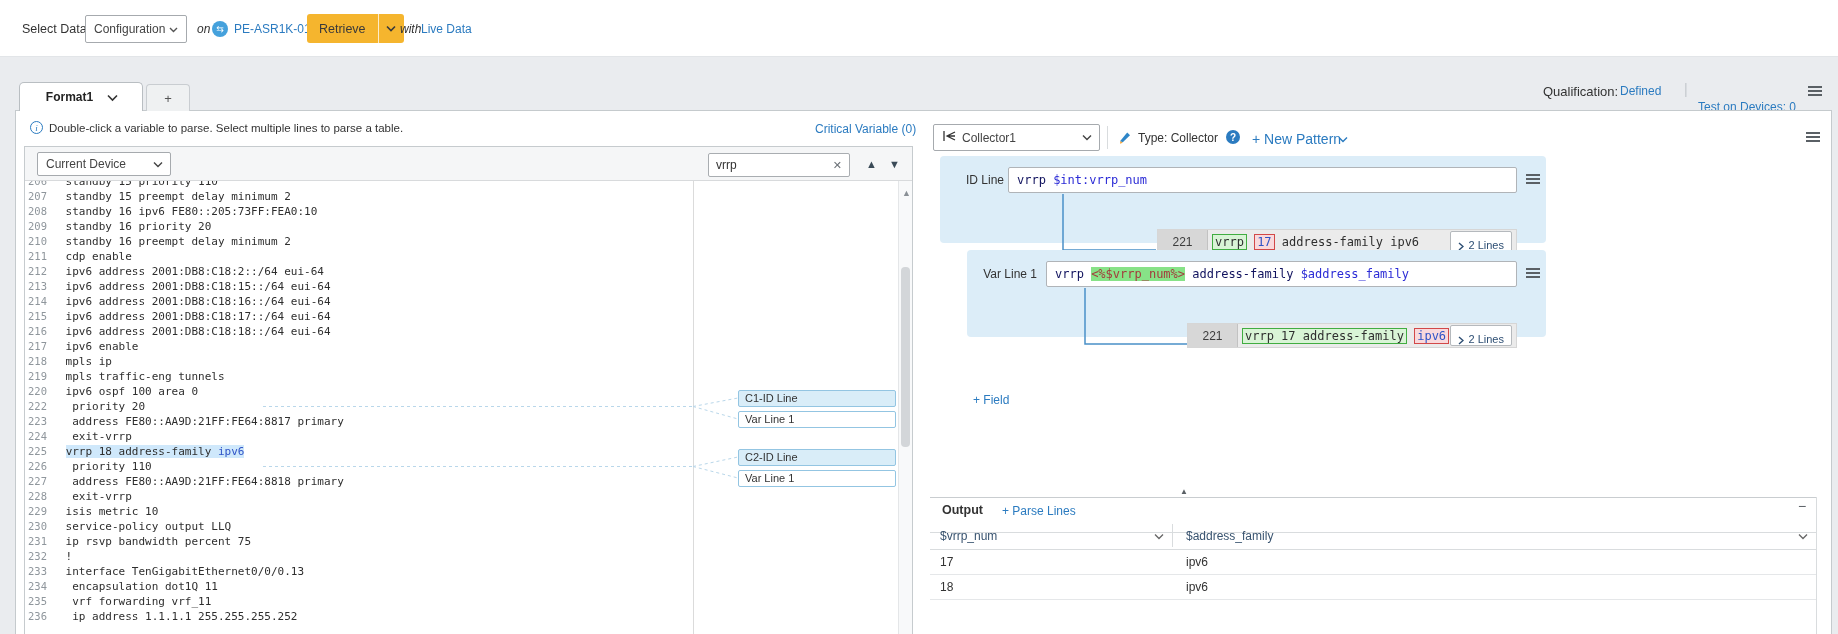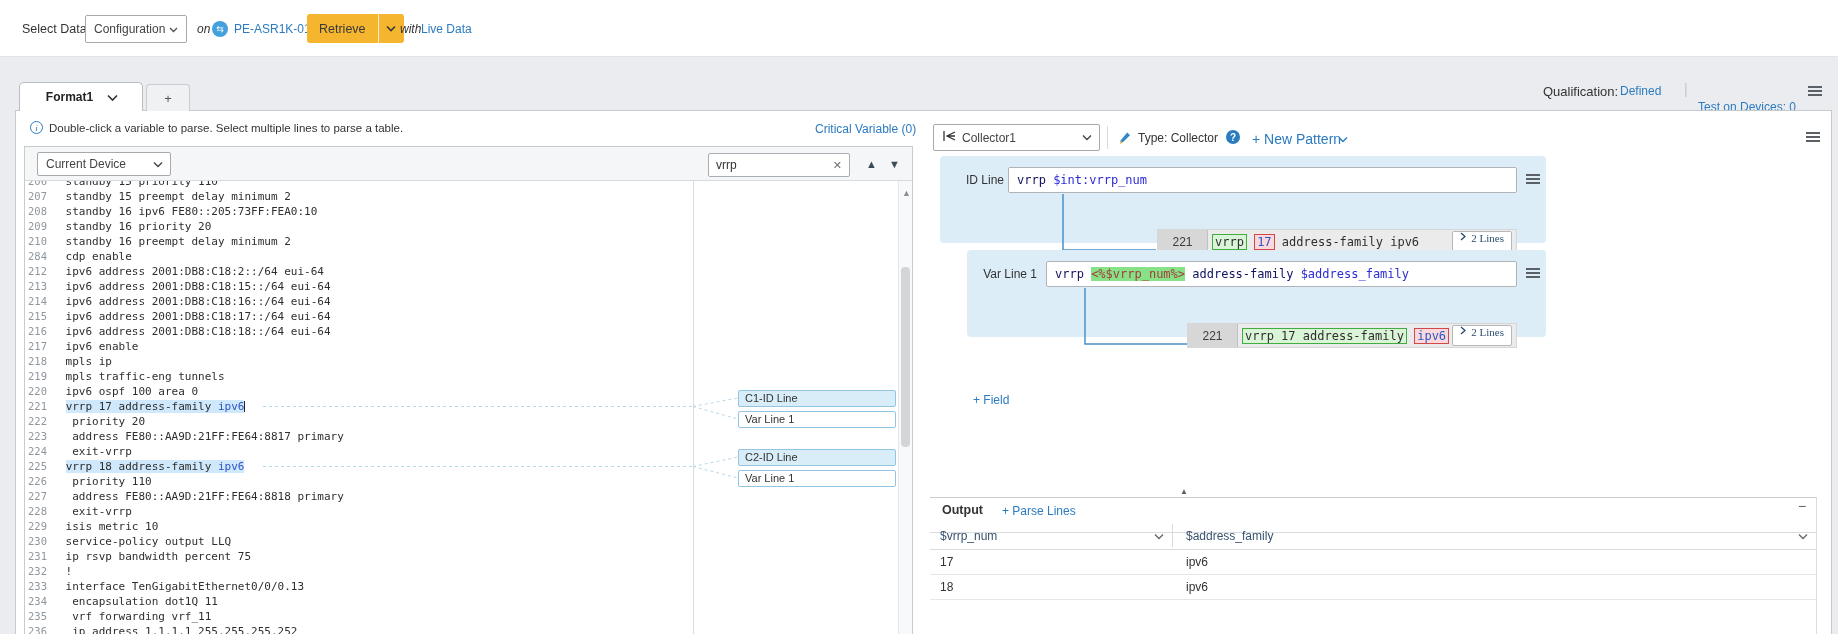--- a/index.html
+++ b/index.html
@@ -72,21 +72,21 @@
   .kw { color:#10125e; }
   .pv { color:#2b2bd6; }
   .gv { background:#87e287; color:#a23c3c; }
   .mrow { display:flex; align-items:center; background:#ebebeb; border:1px solid #d6d6d6; }
   .mnum { width:50px; align-self:stretch; background:#d7d7d7; border-right:1px solid #c2c2c2; color:#3c3c3c;
           font-size:12px; display:flex; align-items:center; justify-content:center; }
   .mtoks { flex:1; padding-left:4px; font-family:"DejaVu Sans Mono", monospace; font-size:12px; color:#2e2e2e; white-space:pre; }
   .mg { background:#d9f4d6; border:1px solid #41ad41; padding:0 2px; }
   .mr { background:#f9d9dc; border:1px solid #d24848; padding:0 2px; }
   .lines-btn { background:#fff; border:1px solid #b5b9bd; border-radius:2px; height:21px; padding:0 7px;
-               font-size:11px; color:#2d4e73; display:flex; align-items:flex-start; gap:5px; margin-right:4px;font-family:Liberation Serif, serif; }
+               font-size:11px; color:#2d4e73; display:flex; align-items:flex-end; gap:5px; margin-right:4px; }
   .qbadge { width:14px; height:14px; border-radius:50%; background:#2b7bc0; color:#fff; font-size:10px; font-weight:700;
             display:flex; align-items:center; justify-content:center; }
 
   
   #output { left:0; top:373px; width:886px; }
   .obr { border-bottom:1px solid #d9dcde; }
   .ohead { font-size:12px; color:#38536f; }
   .ocell { font-size:12px; color:#333; }
   .orow { position:relative; height:25px; border-bottom:1px solid #e5e7e9; }
 </style>
@@ -147,31 +147,30 @@
   <span class="abs lnk" style="left:815px;top:122px;font-size:12px;">Critical Variable (0)</span>
 
   <div id="lpanel" class="abs">
 
     <div id="config-lines" class="abs">
         <div class="cl"><span class="ln">206</span><span class="ct"> standby 15 priority 110</span></div>
         <div class="cl"><span class="ln">207</span><span class="ct"> standby 15 preempt delay minimum 2</span></div>
         <div class="cl"><span class="ln">208</span><span class="ct"> standby 16 ipv6 FE80::205:73FF:FEA0:10</span></div>
         <div class="cl"><span class="ln">209</span><span class="ct"> standby 16 priority 20</span></div>
         <div class="cl"><span class="ln">210</span><span class="ct"> standby 16 preempt delay minimum 2</span></div>
-        <div class="cl"><span class="ln">284</span><span class="ct"> cdp enable</span></div>
+        <div class="cl"><span class="ln">211</span><span class="ct"> cdp enable</span></div>
         <div class="cl"><span class="ln">212</span><span class="ct"> ipv6 address 2001:DB8:C18:2::/64 eui-64</span></div>
         <div class="cl"><span class="ln">213</span><span class="ct"> ipv6 address 2001:DB8:C18:15::/64 eui-64</span></div>
         <div class="cl"><span class="ln">214</span><span class="ct"> ipv6 address 2001:DB8:C18:16::/64 eui-64</span></div>
         <div class="cl"><span class="ln">215</span><span class="ct"> ipv6 address 2001:DB8:C18:17::/64 eui-64</span></div>
         <div class="cl"><span class="ln">216</span><span class="ct"> ipv6 address 2001:DB8:C18:18::/64 eui-64</span></div>
         <div class="cl"><span class="ln">217</span><span class="ct"> ipv6 enable</span></div>
         <div class="cl"><span class="ln">218</span><span class="ct"> mpls ip</span></div>
         <div class="cl"><span class="ln">219</span><span class="ct"> mpls traffic-eng tunnels</span></div>
         <div class="cl"><span class="ln">220</span><span class="ct"> ipv6 ospf 100 area 0</span></div>
-        <div class="cl sel"><span class="ln">221</span><span class="ct"><span> </span><span class="hl">vrrp 17 address-family </span><span class="hl bl">ipv6</span><span class="caret"></span></span></div>
         <div class="cl"><span class="ln">222</span><span class="ct">  priority 20</span></div>
         <div class="cl"><span class="ln">223</span><span class="ct">  address FE80::AA9D:21FF:FE64:8817 primary</span></div>
         <div class="cl"><span class="ln">224</span><span class="ct">  exit-vrrp</span></div>
         <div class="cl"><span class="ln">225</span><span class="ct"><span> </span><span class="hl">vrrp 18 address-family </span><span class="hl bl">ipv6</span></span></div>
         <div class="cl"><span class="ln">226</span><span class="ct">  priority 110</span></div>
         <div class="cl"><span class="ln">227</span><span class="ct">  address FE80::AA9D:21FF:FE64:8818 primary</span></div>
         <div class="cl"><span class="ln">228</span><span class="ct">  exit-vrrp</span></div>
         <div class="cl"><span class="ln">229</span><span class="ct"> isis metric 10</span></div>
         <div class="cl"><span class="ln">230</span><span class="ct"> service-policy output LLQ</span></div>
         <div class="cl"><span class="ln">231</span><span class="ct"> ip rsvp bandwidth percent 75</span></div>

